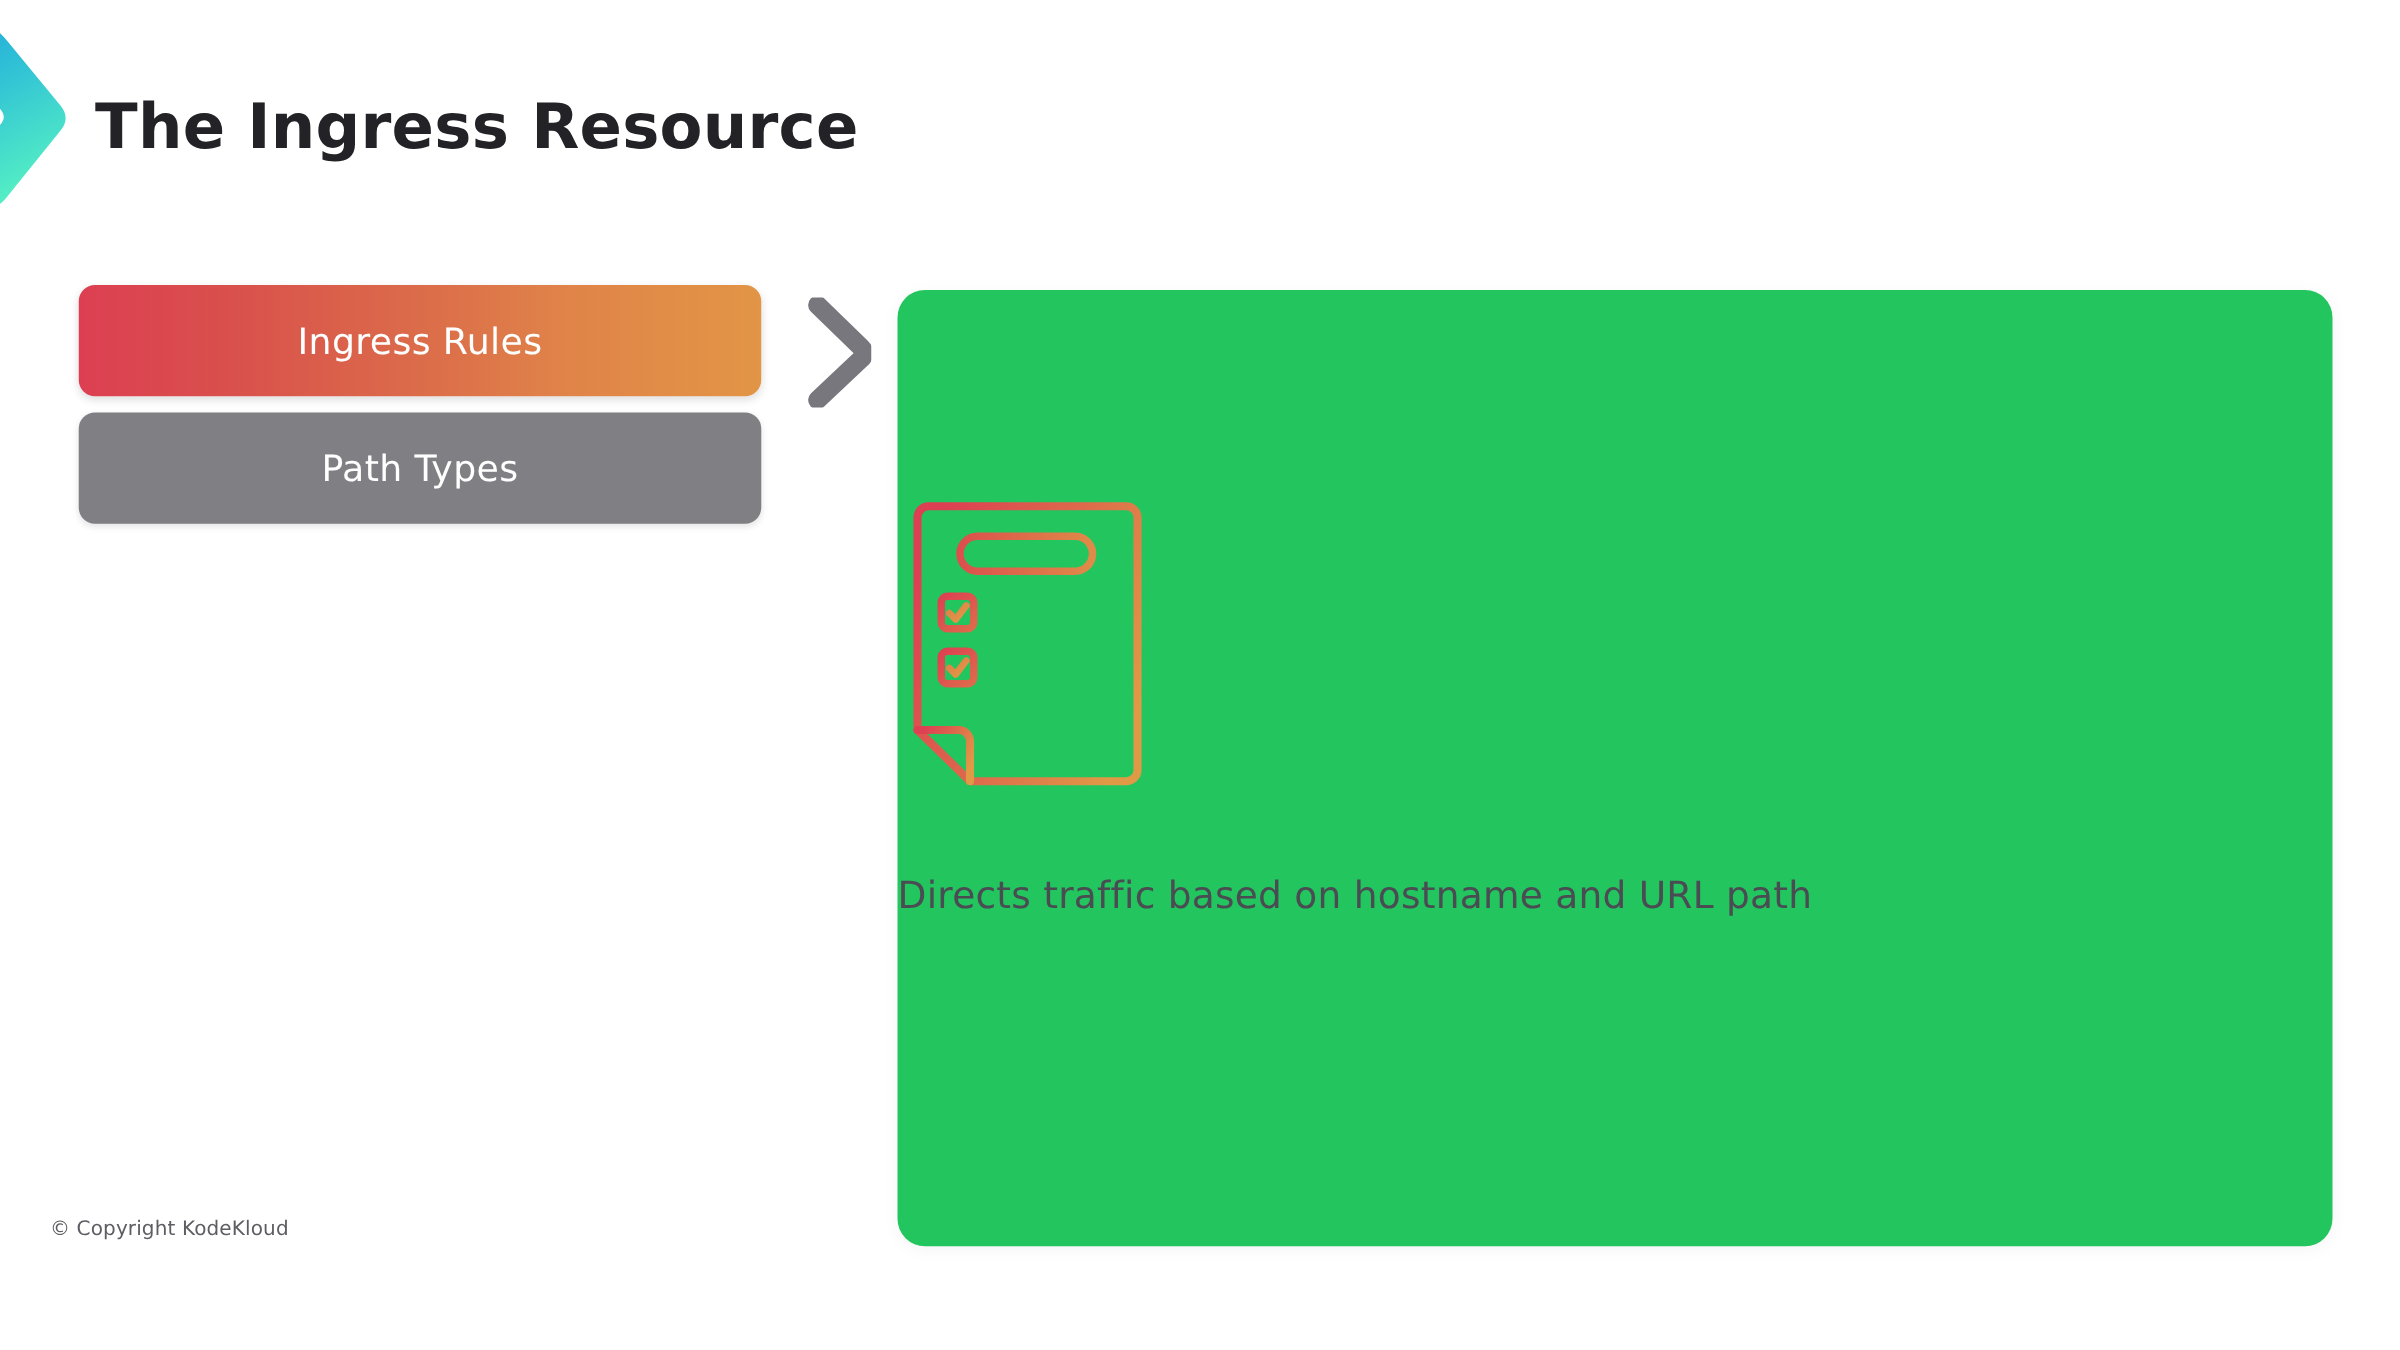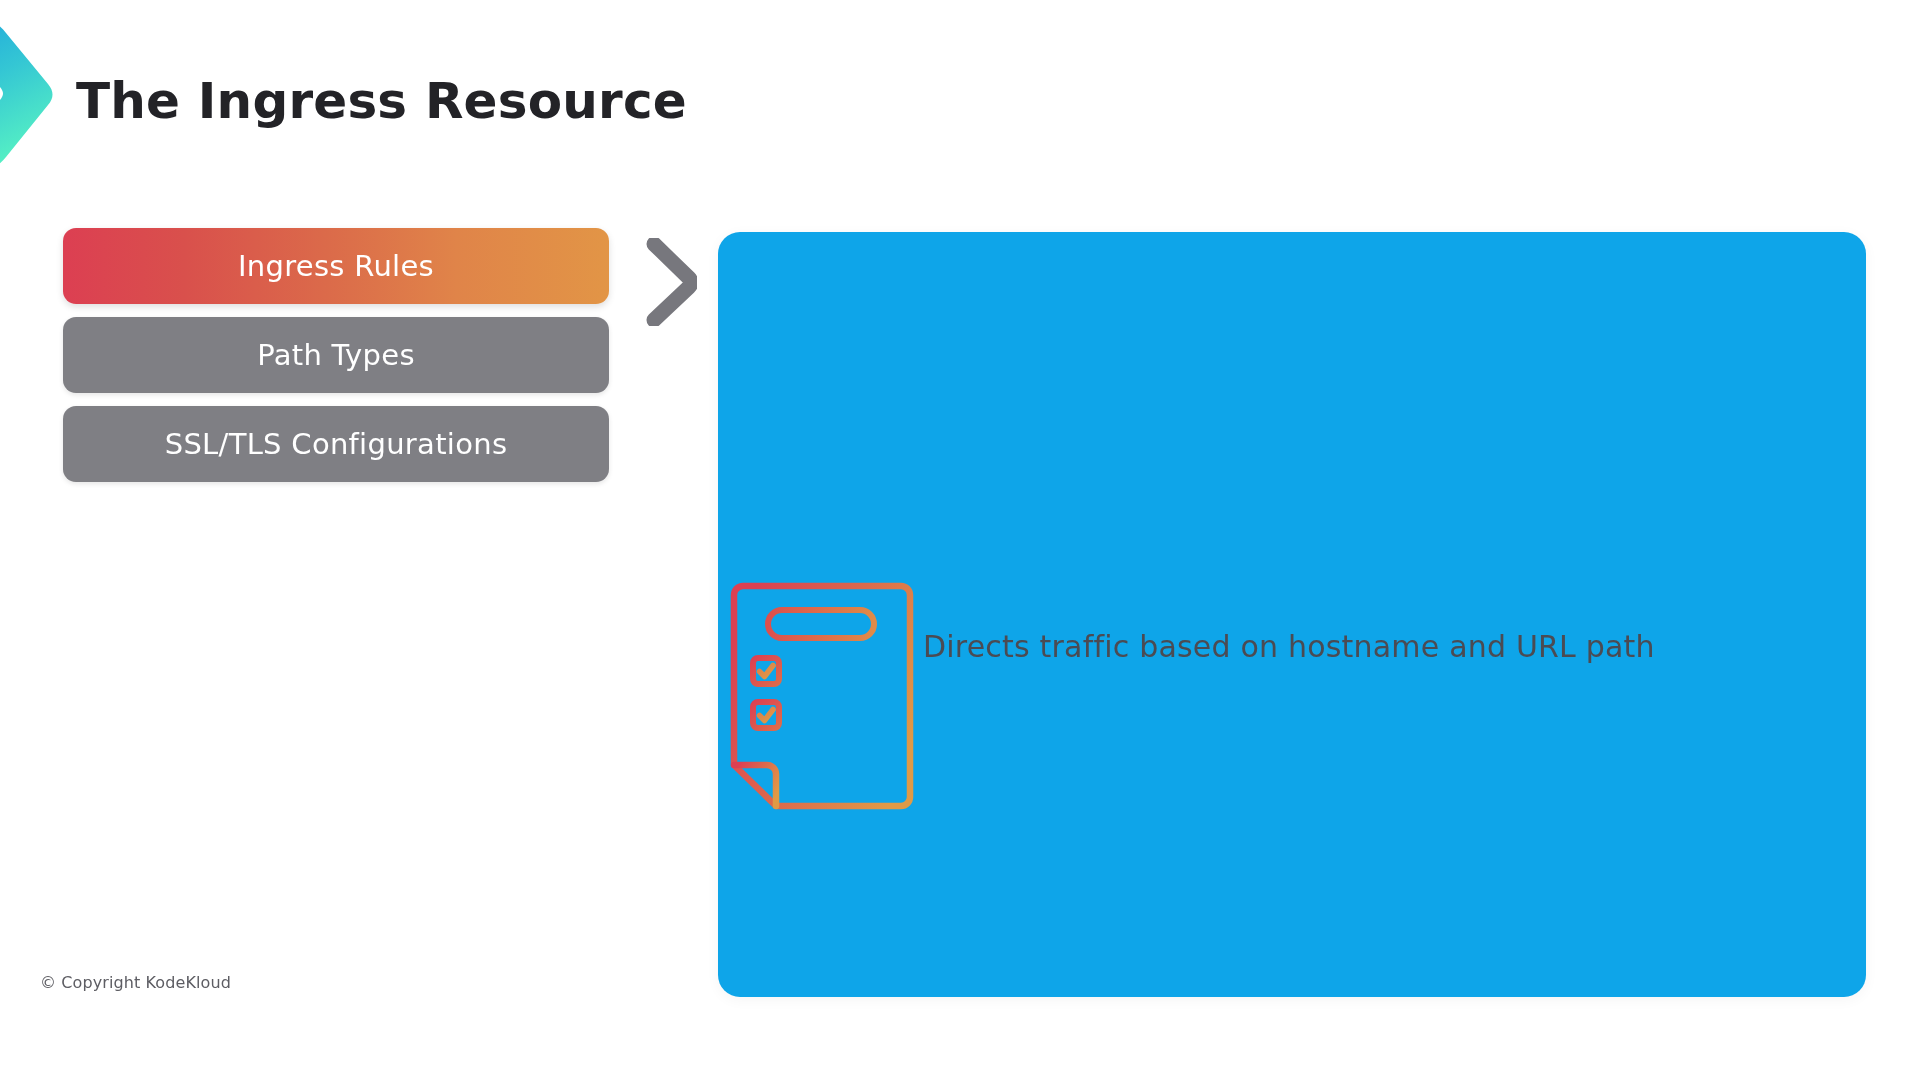--- a/index.html
+++ b/index.html
@@ -46,21 +46,21 @@
     left: 63px;
     top: 228px;
     width: 546px;
     display: flex;
     flex-direction: column;
     gap: 13px;
   }
 
   .nav-item {
     position: relative;
-    height: 76px;
+    height: 89px;
     border-radius: 13px;
     background: #7f7f84;
     display: flex;
     align-items: center;
     justify-content: center;
     color: #ffffff;
     font-size: 29px;
     font-weight: 400;
     letter-spacing: 0.3px;
     box-shadow: 0 2px 5px rgba(0,0,0,0.10);
@@ -81,26 +81,26 @@
     height: 88px;
   }
 
   
   .content-panel {
     position: absolute;
     left: 718px;
     top: 232px;
     width: 1148px;
     height: 765px;
-    background: #0ea5e9;
+    background: #22c55e;
     border-radius: 22px;
     box-shadow: 0 3px 14px rgba(0,0,0,0.045);
     display: flex;
-    flex-direction: row;
-    align-items: center;
+    flex-direction: column;
+    align-items: flex-start;
   }
 
   .panel-watermark {
     position: absolute;
     top: 58px;
     left: 0;
     right: 0;
     text-align: center;
     font-size: 22px;
     color: rgba(140,138,148,0.055);
@@ -154,23 +154,20 @@
 
   <h1 class="slide-title">The Ingress Resource</h1>
 
   <div class="nav-list">
     <div class="nav-item active">
       <span>Ingress Rules</span>
     </div>
     <div class="nav-item">
       <span>Path Types</span>
     </div>
-    <div class="nav-item">
-      <span>SSL/TLS Configurations</span>
-    </div>
   </div>
 
   <div class="chevron-separator">
     <svg width="52" height="88" viewBox="0 0 52 88" xmlns="http://www.w3.org/2000/svg">
       <path d="M 9 6 L 44 40 C 47 43 47 46 44 49 L 9 82" fill="none" stroke="#77777d" stroke-width="15" stroke-linecap="round" stroke-linejoin="round"></path>
     </svg>
   </div>
 
   <div class="content-panel">
 

